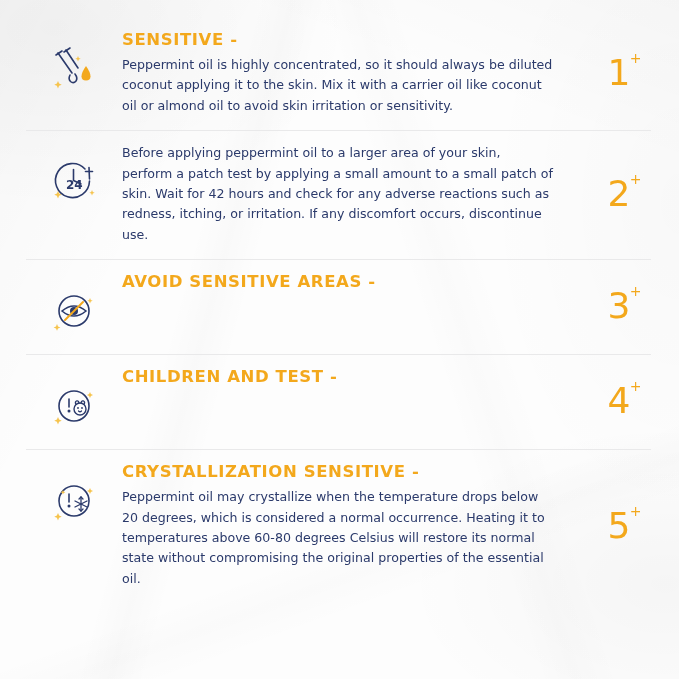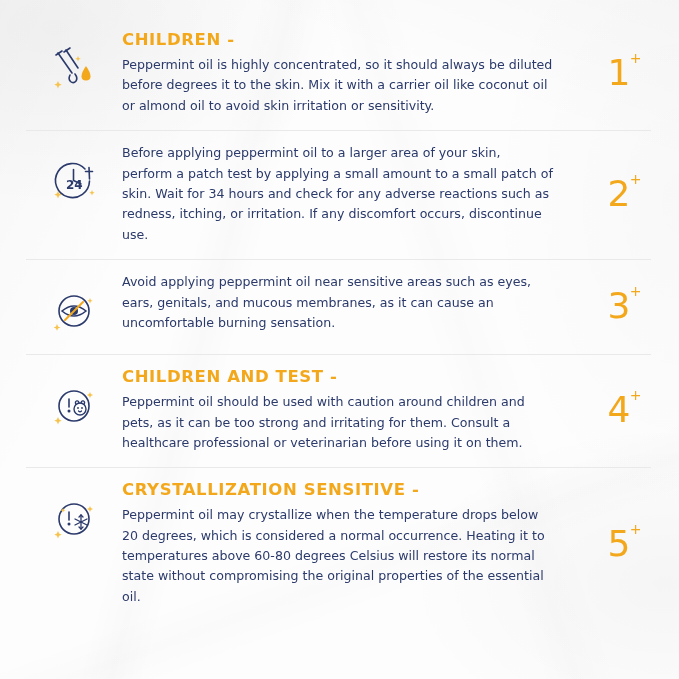--- a/index.html
+++ b/index.html
@@ -144,24 +144,24 @@
             </g>
             <g fill="#f6c44e">
               <path d="M13 41 l1.1 2.6 2.6 1.1 -2.6 1.1 -1.1 2.6 -1.1 -2.6 -2.6 -1.1 2.6 -1.1 Z"></path>
               <path d="M33 16 l0.8 1.9 1.9 0.8 -1.9 0.8 -0.8 1.9 -0.8 -1.9 -1.9 -0.8 1.9 -0.8 Z"></path>
             </g>
           </svg>
         </span>
       </div>
       <div class="text-cell">
         <h3 class="heading">
-          <span>CHILDREN</span>
+          <span>SENSITIVE</span>
           <span class="dash">-</span>
         </h3>
-        <p class="body-text">Peppermint oil is highly concentrated, so it should always be diluted before degrees it to the skin. Mix it with a carrier oil like coconut oil or almond oil to avoid skin irritation or sensitivity.</p>
+        <p class="body-text">Peppermint oil is highly concentrated, so it should always be diluted coconut applying it to the skin. Mix it with a carrier oil like coconut oil or almond oil to avoid skin irritation or sensitivity.</p>
       </div>
       <div class="num-cell">
         <span class="num">
           <span>1</span>
           <span class="plus">+</span>
         </span>
       </div>
     </div>
 
     <div class="item">
@@ -176,21 +176,21 @@
             </g>
             <text x="21" y="36" font-family="DejaVu Sans, sans-serif" font-size="12" font-weight="700" fill="#2b3a6b">24</text>
             <g fill="#f6c44e">
               <path d="M13 38 l1.1 2.6 2.6 1.1 -2.6 1.1 -1.1 2.6 -1.1 -2.6 -2.6 -1.1 2.6 -1.1 Z"></path>
               <path d="M47 37 l0.8 1.9 1.9 0.8 -1.9 0.8 -0.8 1.9 -0.8 -1.9 -1.9 -0.8 1.9 -0.8 Z"></path>
             </g>
           </svg>
         </span>
       </div>
       <div class="text-cell">
-        <p class="body-text">Before applying peppermint oil to a larger area of your skin, perform a patch test by applying a small amount to a small patch of skin. Wait for 34 hours and check for any adverse reactions such as redness, itching, or irritation. If any discomfort occurs, discontinue use.</p>
+        <p class="body-text">Before applying peppermint oil to a larger area of your skin, perform a patch test by applying a small amount to a small patch of skin. Wait for 42 hours and check for any adverse reactions such as redness, itching, or irritation. If any discomfort occurs, discontinue use.</p>
       </div>
       <div class="num-cell">
         <span class="num">
           <span>2</span>
           <span class="plus">+</span>
         </span>
       </div>
     </div>
 
     <div class="item">
@@ -206,21 +206,24 @@
               <path d="M20 38 L38 20"></path>
             </g>
             <g fill="#f6c44e">
               <path d="M12 42 l1 2.4 2.4 1 -2.4 1 -1 2.4 -1 -2.4 -2.4 -1 2.4 -1 Z"></path>
               <path d="M45 16 l0.8 1.9 1.9 0.8 -1.9 0.8 -0.8 1.9 -0.8 -1.9 -1.9 -0.8 1.9 -0.8 Z"></path>
             </g>
           </svg>
         </span>
       </div>
       <div class="text-cell">
-        <p class="body-text">Avoid applying peppermint oil near sensitive areas such as eyes, ears, genitals, and mucous membranes, as it can cause an uncomfortable burning sensation.</p>
+        <h3 class="heading">
+          <span>AVOID SENSITIVE AREAS</span>
+          <span class="dash">-</span>
+        </h3>
       </div>
       <div class="num-cell">
         <span class="num">
           <span>3</span>
           <span class="plus">+</span>
         </span>
       </div>
     </div>
 
     <div class="item">
@@ -245,21 +248,20 @@
               <path d="M45 15 l0.9 2.1 2.1 0.9 -2.1 0.9 -0.9 2.1 -0.9 -2.1 -2.1 -0.9 2.1 -0.9 Z"></path>
             </g>
           </svg>
         </span>
       </div>
       <div class="text-cell">
         <h3 class="heading">
           <span>CHILDREN AND TEST</span>
           <span class="dash">-</span>
         </h3>
-        <p class="body-text">Peppermint oil should be used with caution around children and pets, as it can be too strong and irritating for them. Consult a healthcare professional or veterinarian before using it on them.</p>
       </div>
       <div class="num-cell">
         <span class="num">
           <span>4</span>
           <span class="plus">+</span>
         </span>
       </div>
     </div>
 
     <div class="item">

